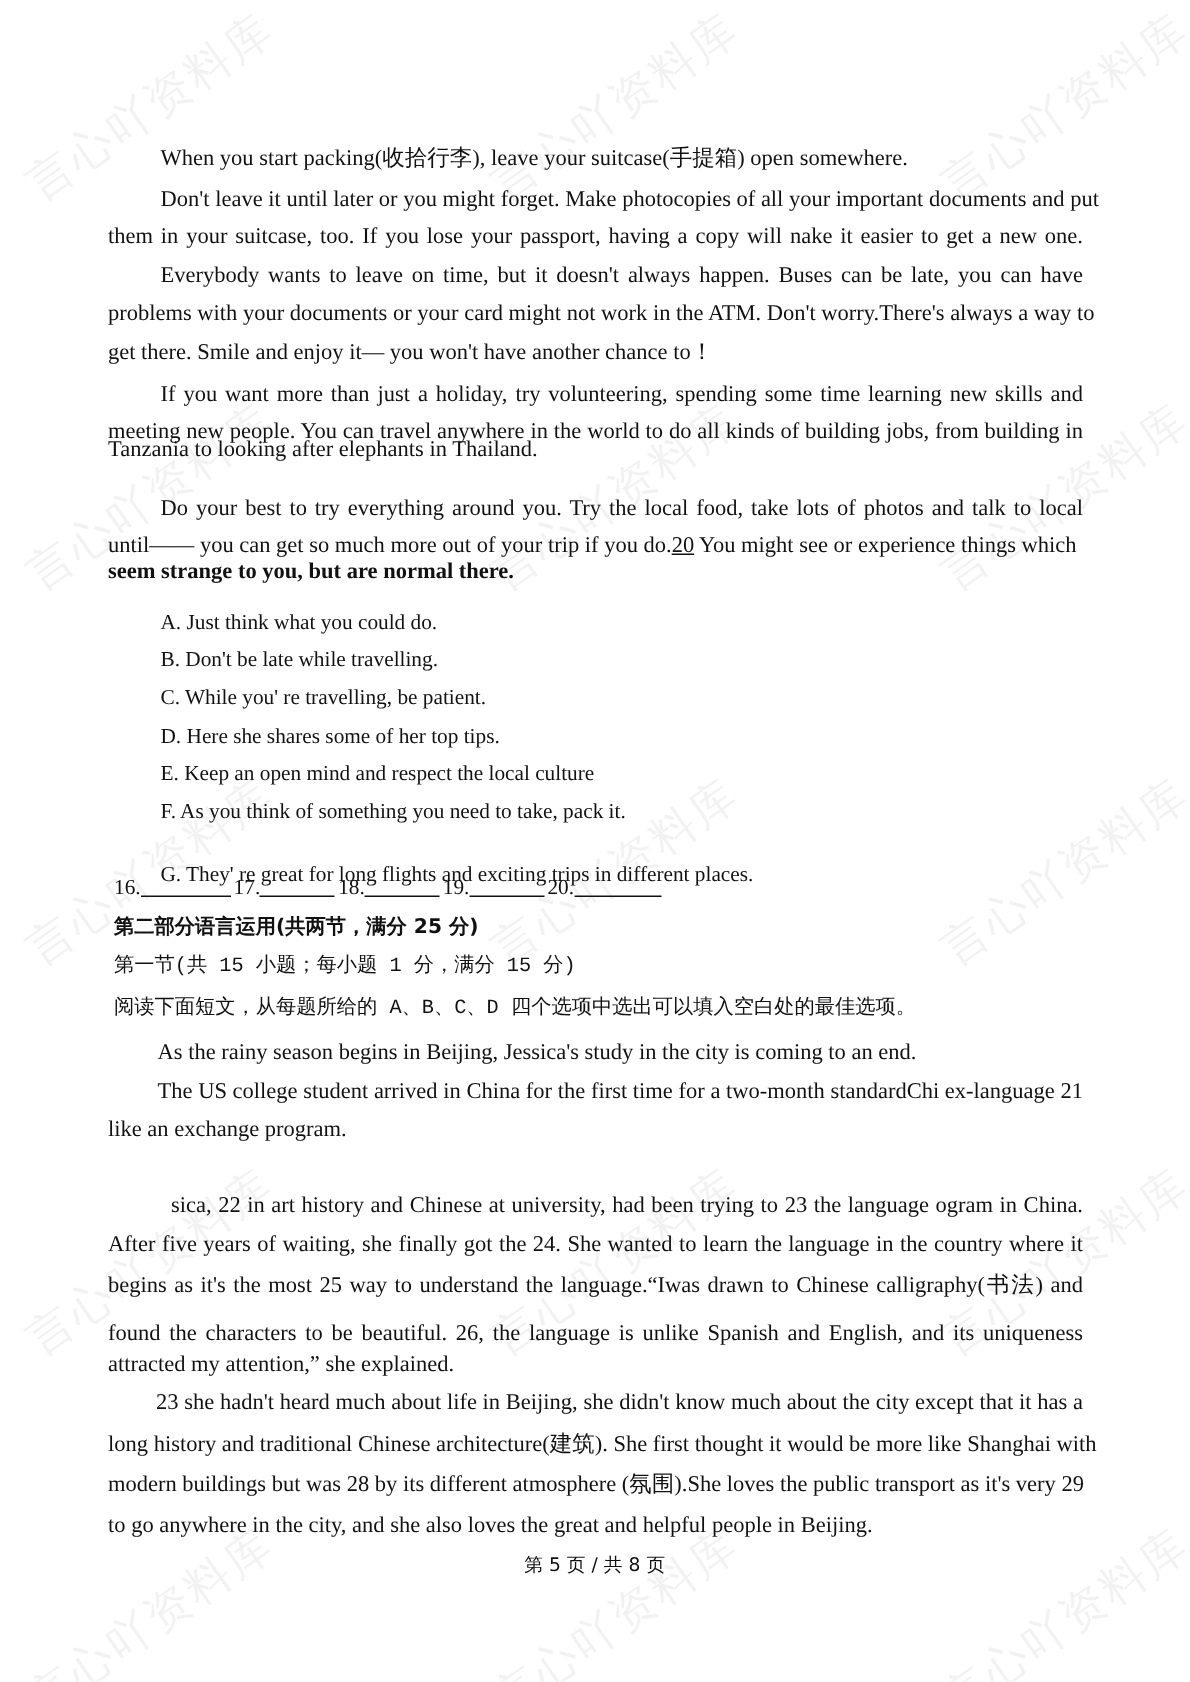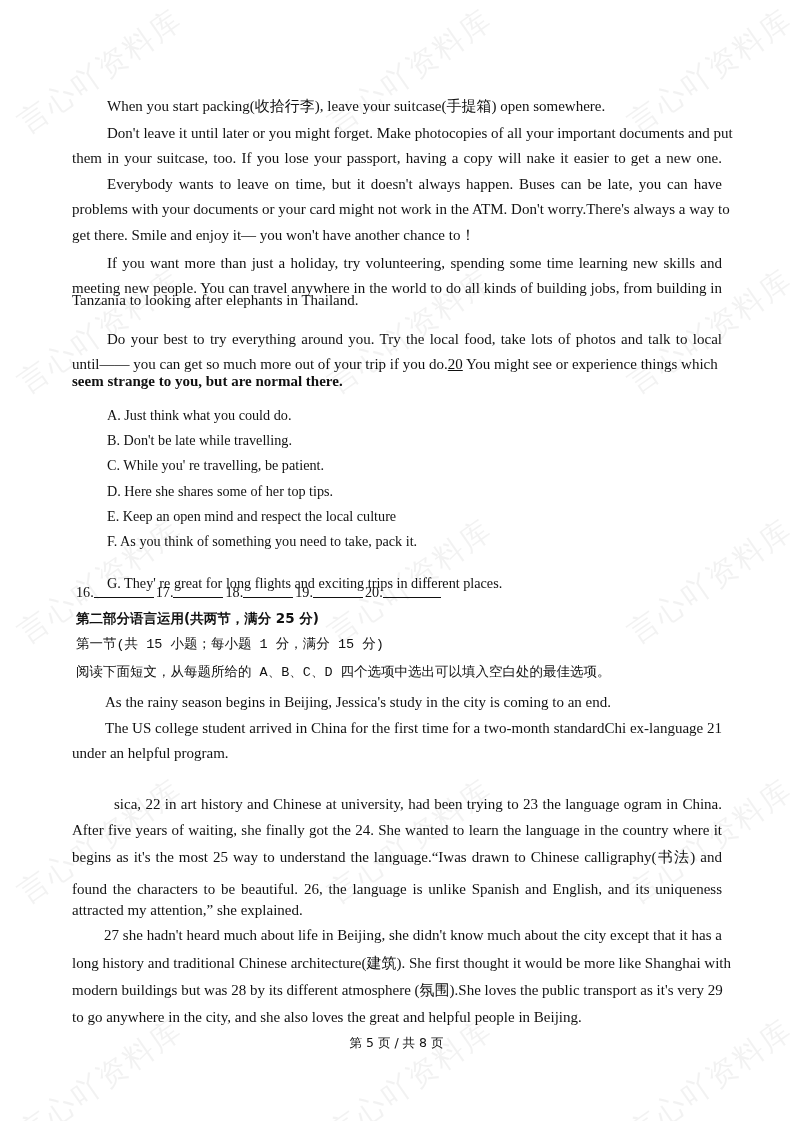--- a/index.html
+++ b/index.html
@@ -97,29 +97,29 @@
     <span>20.</span>
       <span class="blank" style="width:58px;"></span>
   </div>
 
   <div class="heading" style="top:609px;">第二部分语言运用(共两节，满分 25 分)</div>
   <div class="cn" style="top:636px;">第一节(共 15 小题；每小题 1 分，满分 15 分)</div>
   <div class="cn" style="top:664px;">阅读下面短文，从每题所给的 A、B、C、D 四个选项中选出可以填入空白处的最佳选项。</div>
 
   <div class="line" style="top:693px; padding-left:33px; box-sizing:border-box;">As the rainy season begins in Beijing, Jessica's study in the city is coming to an end.</div>
   <div class="line justify" style="top:719px; padding-left:33px; box-sizing:border-box;">The US college student arrived in China for the first time for a two-month standardChi ex-language 21</div>
-  <div class="line" style="top:744px;">under an helpful program.</div>
+  <div class="line" style="top:744px;">like an exchange program.</div>
 
   <div class="line justify" style="top:795px; padding-left:42px; box-sizing:border-box;">sica, 22 in art history and Chinese at university, had been trying to 23 the language ogram in China.</div>
   <div class="line justify" style="top:795px; top:821px;">After five years of waiting, she finally got the 24. She wanted to learn the language in the country where it</div>
   <div class="line justify" style="top:848px;">begins as it's the most 25 way to understand the language.“Iwas drawn to Chinese calligraphy(书法) and</div>
   <div class="line justify" style="top:880px;">found the characters to be beautiful. 26, the language is unlike Spanish and English, and its uniqueness</div>
   <div class="line" style="top:901px;">attracted my attention,” she explained.</div>
 
-  <div class="line justify" style="top:926px; padding-left:32px; box-sizing:border-box;">27 she hadn't heard much about life in Beijing, she didn't know much about the city except that it has a</div>
+  <div class="line justify" style="top:926px; padding-left:32px; box-sizing:border-box;">23 she hadn't heard much about life in Beijing, she didn't know much about the city except that it has a</div>
   <div class="line justify" style="top:954px;">long history and traditional Chinese architecture(建筑). She first thought it would be more like Shanghai with</div>
   <div class="line justify" style="top:981px;">modern buildings but was 28 by its different atmosphere (氛围).She loves the public transport as it's very 29</div>
   <div class="line" style="top:1008px;">to go anywhere in the city, and she also loves the great and helpful people in Beijing.</div>
 
 </div>
 
 <div class="page" style="z-index:1;">
   <div class="line justify" style="top:1033px; padding-left:32px; box-sizing:border-box; top:1008px;"></div>
 </div>
 

